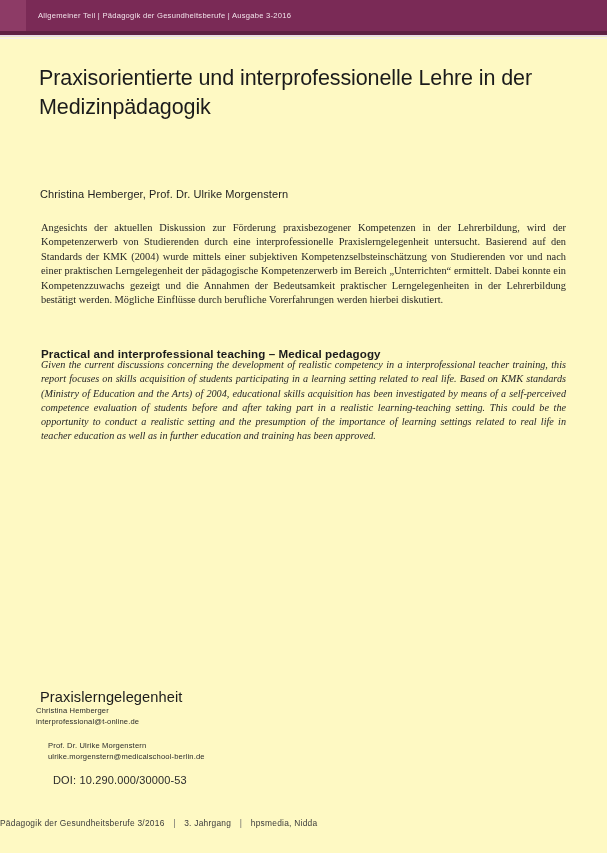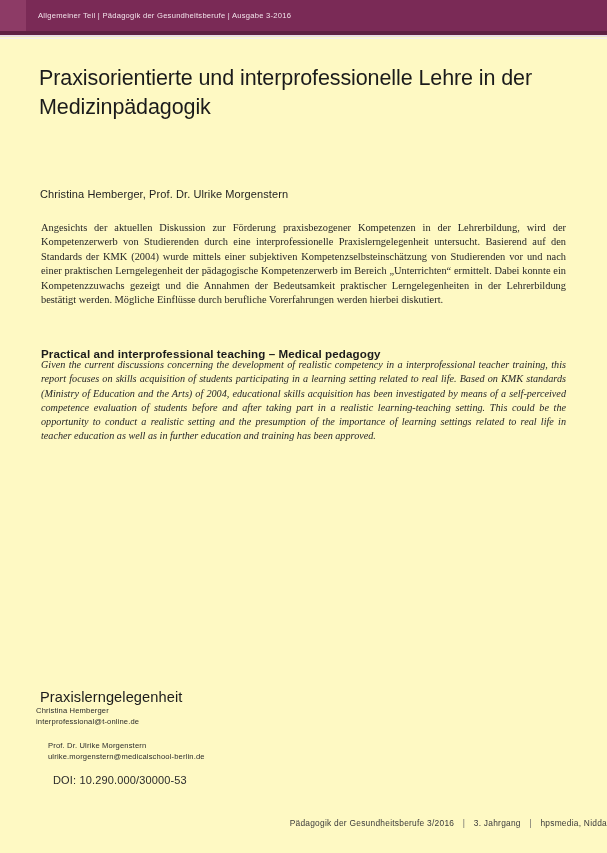--- a/index.html
+++ b/index.html
@@ -188,21 +188,21 @@
     line-height: 22px;
     color: #3a3a3a;
     letter-spacing: 0.2px;
     margin-top: 48px;
   }
   .footer-center {
     position: absolute;
     left: 0;
     top: 0;
     width: 607px;
-    text-align: right;
+    text-align: left;
     font-size: 8.4px;
     line-height: 22px;
     color: #3a3a3a;
     letter-spacing: 0.25px;
     white-space: nowrap;
   }
   .sep { padding: 0 6px; color: #6a6a6a; }
 </style>
 </head>
 <body>

